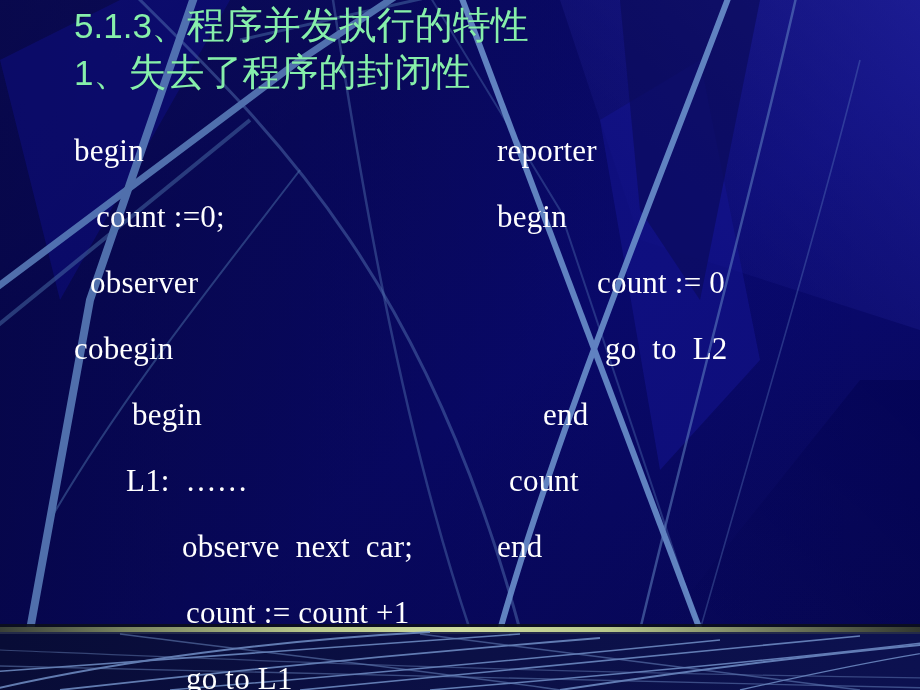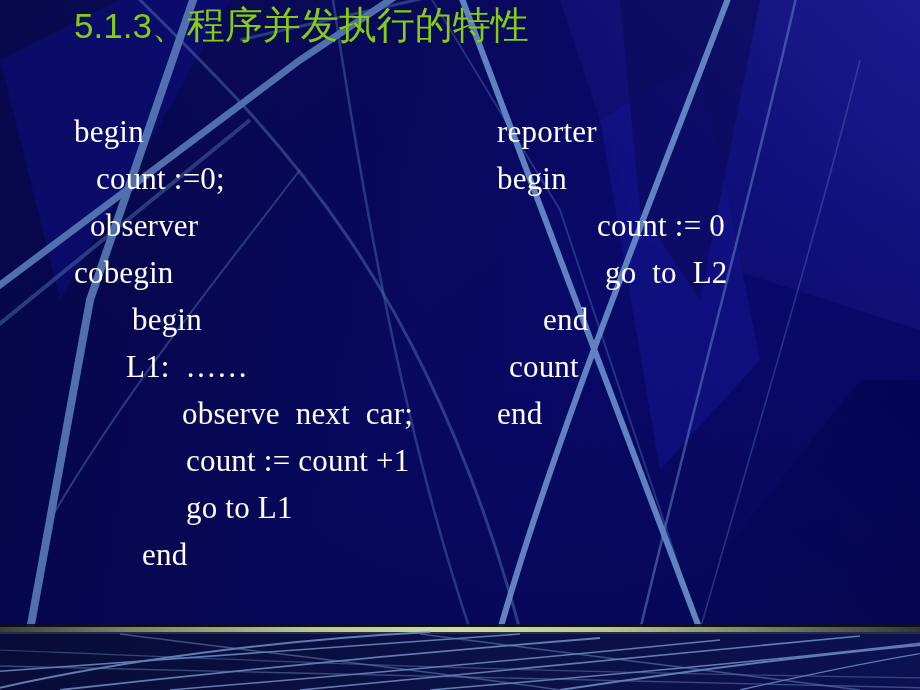--- a/index.html
+++ b/index.html
@@ -29,21 +29,21 @@
     height: 690px;
   }
 
   .title-block {
     position: absolute;
     left: 74px;
     top: 2px;
     width: 700px;
   }
   .title-line {
-    color: #84cc16;
+    color: #86efac;
     font-size: 37px;
     line-height: 47px;
     white-space: pre;
     text-shadow: 0 0 1px rgba(0,0,0,0.35);
   }
   .title-line .num {
     font-family: "Liberation Sans", "DejaVu Sans", sans-serif;
     font-size: 35px;
   }
   .title-line .cjk {
@@ -59,20 +59,21 @@
   #right-col { left: 497px; top: 108px; width: 400px; }
 
   .code-line {
     font-family: "Liberation Serif", "DejaVu Serif", serif;
     font-size: 31px;
     line-height: 47px;
     height: 47px;
     white-space: pre;
     color: #ffffff;
     letter-spacing: 0.2px;
+    margin-top: 19px;
   }
 
   .ind0 { padding-left: 0px; }
   .ind1 { padding-left: 16px; }
   .ind2 { padding-left: 22px; }
   .ind3 { padding-left: 52px; }
   .ind4 { padding-left: 58px; }
   .ind5 { padding-left: 100px; }
   .ind6 { padding-left: 108px; }
   .ind7 { padding-left: 112px; }
@@ -166,20 +167,21 @@
       <path d="M 740 690 C 820 672 880 660 930 652" stroke-width="1.4"></path>
       <path d="M 120 634 C 260 652 420 670 560 690" stroke-width="1.5" opacity="0.6"></path>
       <path d="M 420 634 C 560 652 720 672 860 690" stroke-width="1.5" opacity="0.6"></path>
     </g>
   </svg>
 
   <div id="content">
 
     <div class="title-block">
       <div class="title-line"><span class="num">5.1.3、</span><span class="cjk">程序并发执行的特性</span></div>
+      <div class="title-line"><span class="num">1、</span><span class="cjk">失去了程序的封闭性</span></div>
     </div>
 
     <div id="left-col" class="code-col">
         <div class="code-line ind0">begin</div>
         <div class="code-line ind2">count :=0;</div>
         <div class="code-line ind1">observer</div>
         <div class="code-line ind0">cobegin</div>
         <div class="code-line ind4">begin</div>
         <div class="code-line ind3">L1:  ……</div>
         <div class="code-line ind6">observe  next  car;</div>

